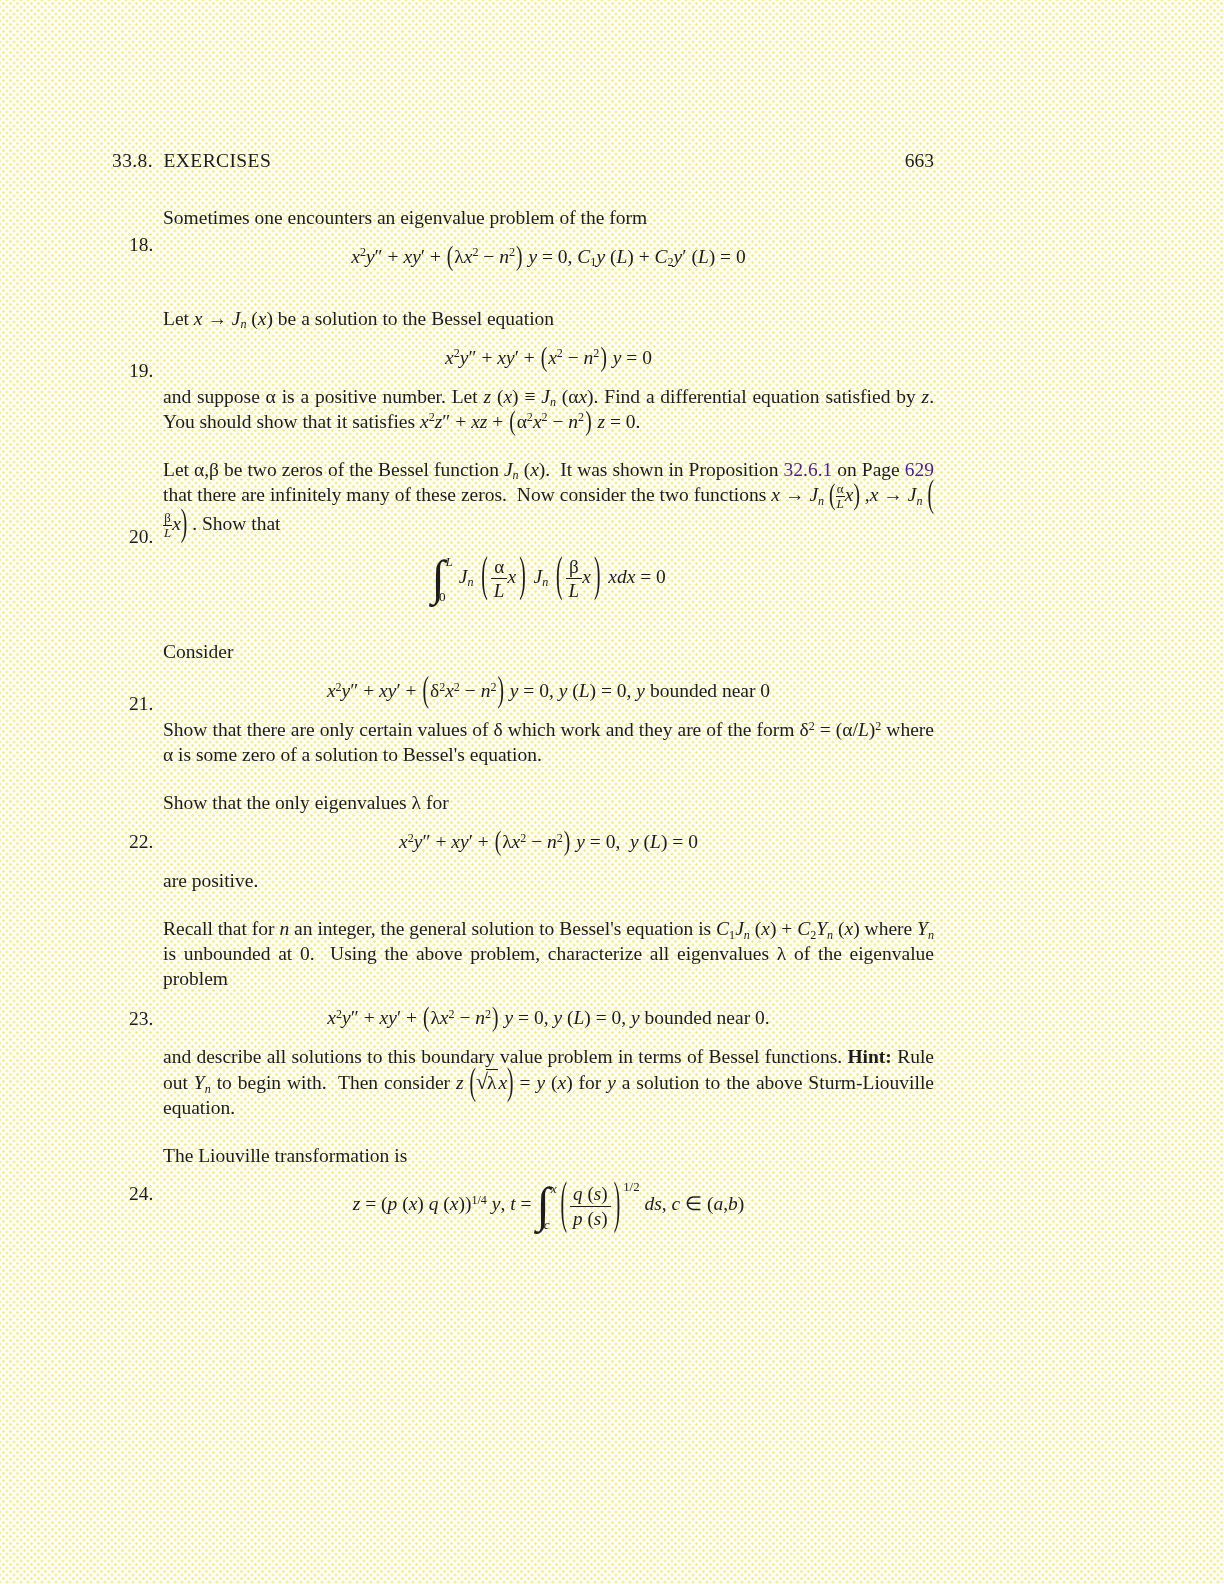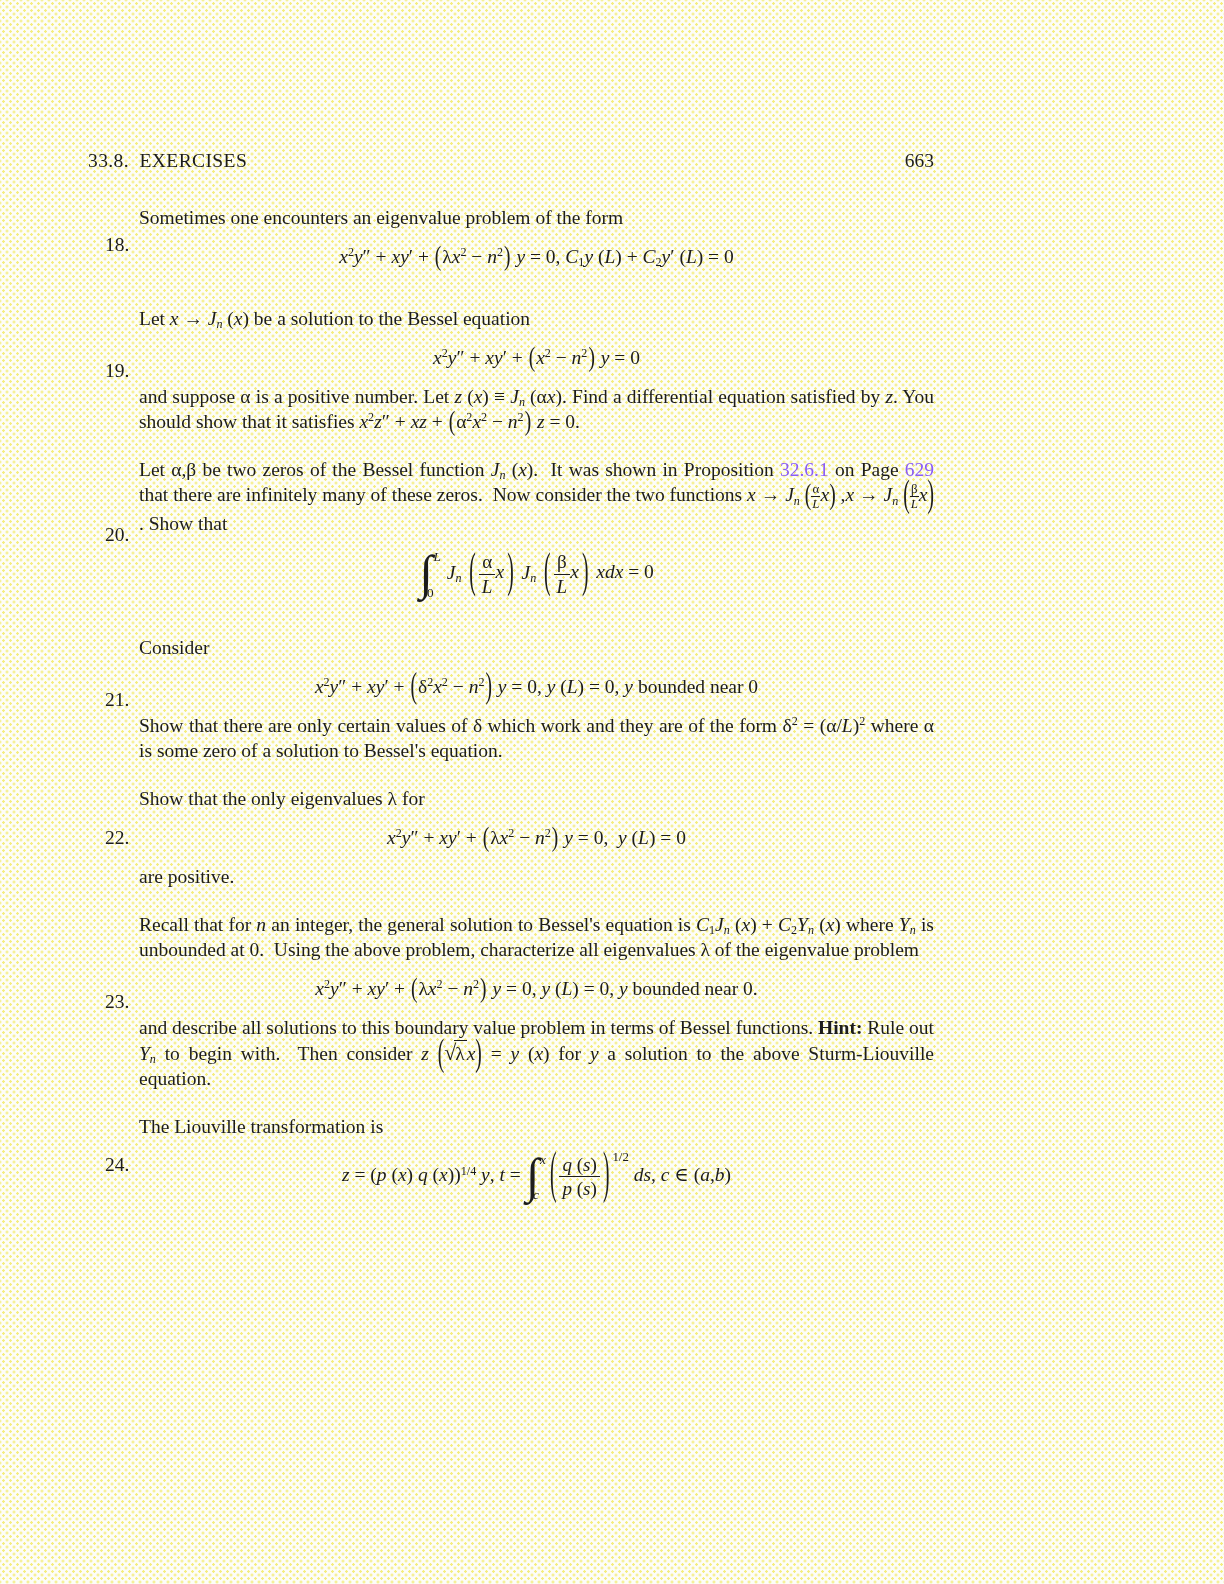--- a/index.html
+++ b/index.html
@@ -7,21 +7,21 @@
     width:1224px;height:1584px;overflow:hidden;
     background-color:#fdfdf9;
     background-image:
       radial-gradient(circle, rgba(243,234,105,.85) 1px, rgba(0,0,0,0) 1.5px),
       radial-gradient(circle, rgba(243,234,105,.85) 1px, rgba(0,0,0,0) 1.5px);
     background-size:7px 7px;
     background-position:0 0, 3.5px 3.5px;
     font-family:"Liberation Serif","DejaVu Serif",serif;
     font-size:19.5px;color:#1c1c1c;
   }
-  .page{padding:148px 290px 0 88px;}
+  .page{padding:148px 290px 0 112px;font-family:Liberation Serif, serif;}
   .pagehead{display:flex;justify-content:space-between;align-items:baseline;margin-bottom:32px;line-height:25px;}
   .sec{white-space:pre;letter-spacing:.4px;}
   .exercises{list-style:none;margin:0;padding:0;}
   .ex{display:flex;margin-bottom:23px;align-items:center;}
   .num{flex:0 0 34px;margin-left:17px;line-height:25px;}
   .exbody{flex:1;min-width:0;}
   .txt{margin:0;text-align:justify;line-height:25px;}
   .dmath{margin:13px 0;text-align:center;line-height:27px;}
   sup{font-size:.62em;line-height:0;position:relative;top:-.55em;vertical-align:baseline;}
   sub{font-size:.62em;line-height:0;position:relative;top:.28em;vertical-align:baseline;}
@@ -44,21 +44,21 @@
   .int{display:inline-flex;align-items:center;vertical-align:middle;margin-right:2px;}
   .isym{font-size:2.5em;line-height:1.02;}
   .ilims{display:inline-flex;flex-direction:column;justify-content:space-between;align-self:stretch;font-size:.68em;line-height:1;padding:2px 0;}
   .iup{transform:translate(1px,-1px);}
   .ilo{transform:translate(-6px,2px);}
   
   .sqrt{display:inline-block;white-space:nowrap;}
   .rad{font-size:1.12em;}
   .radarg{display:inline-block;border-top:1.4px solid currentColor;padding:0 2px 0 1px;margin-left:-2px;}
   .hsup{font-size:.66em;position:relative;top:-1.55em;line-height:0;}
-  .xref{color:#8b5cf6;text-decoration:none;cursor:pointer;}
+  .xref{color:#4c1d95;text-decoration:none;cursor:pointer;}
   b{font-weight:bold;}
 </style>
 </head>
 <body>
 
 <div class="page">
 
   <header class="pagehead">
     <span class="sec">33.8.  EXERCISES</span>
     <span class="pno">663</span>

